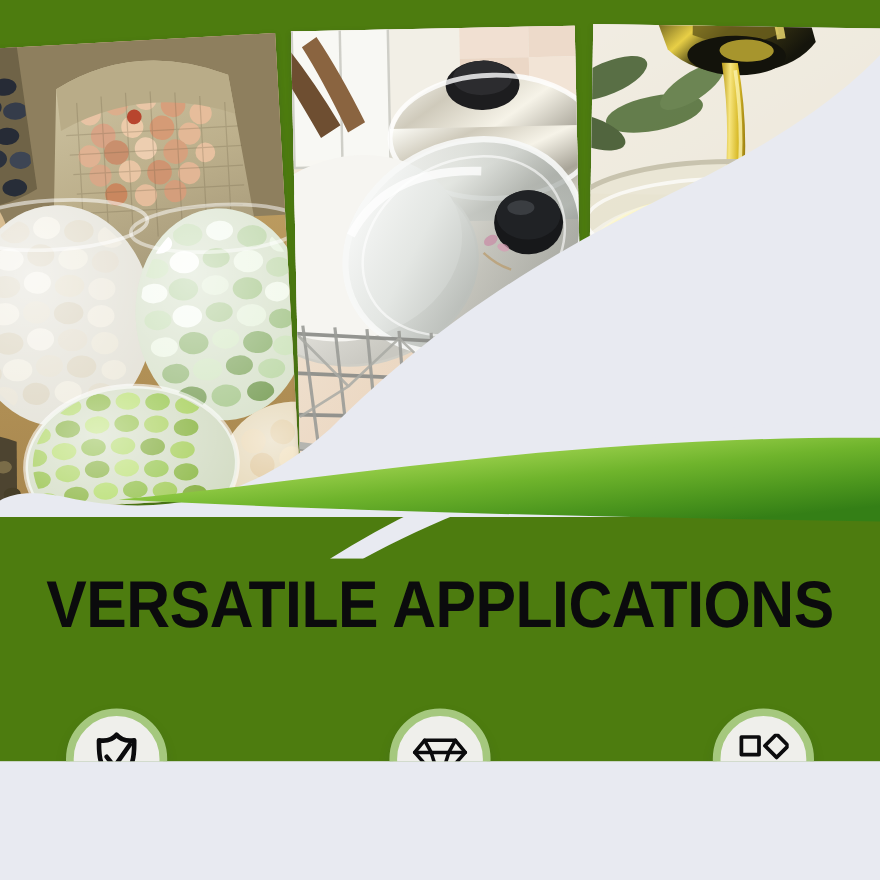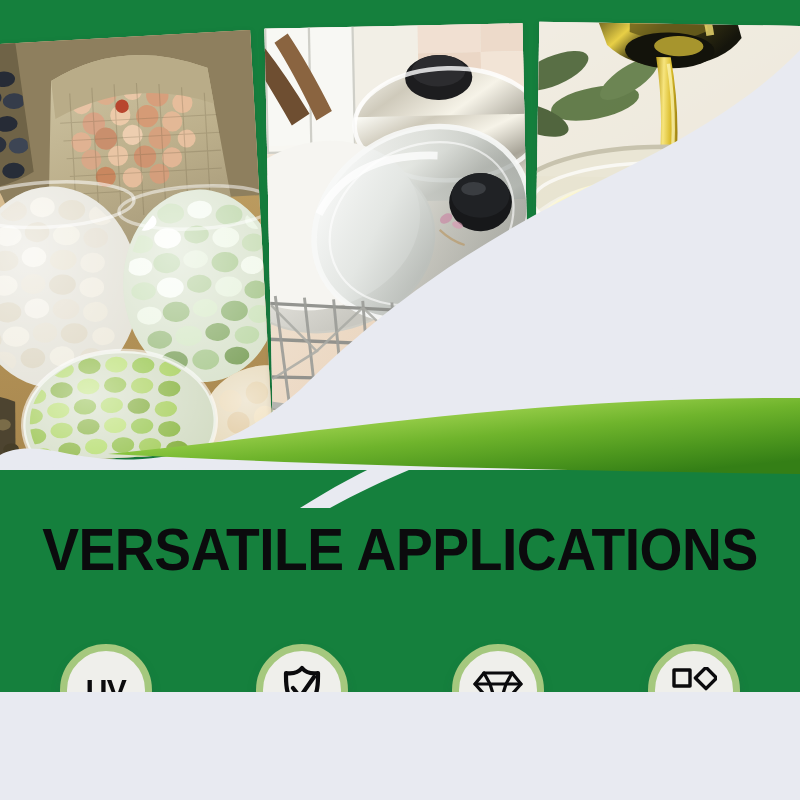--- a/index.html
+++ b/index.html
@@ -11,21 +11,21 @@
     height: 800px;
     overflow: hidden;
     background: #e8eaf1;
     font-family: "Liberation Sans", sans-serif;
   }
 
   #banner {
     position: relative;
     width: 800px;
     height: 692px;
-    background: #15803d;
+    background: #4d7c0f;
     overflow: hidden;
   }
 
   
   #collage {
     position: absolute;
     left: 0; top: 0;
     width: 800px;
     height: 470px;
     overflow: hidden;
@@ -653,23 +653,20 @@
 
     <path d="M108 76 C 300 58, 520 18, 800 20
              L800 96
              C 520 92, 300 86, 108 76 Z" fill="url(#swooshGrad)"></path>
   </svg>
 
   <div id="headline">VERSATILE APPLICATIONS</div>
 
   <div id="icon-row">
 
-    <div class="icon-badge">
-      <span class="glyph-text">UV</span>
-    </div>
 
     <div class="icon-badge">
       <svg width="46" height="50" viewBox="0 0 46 50">
         <path d="M23 3 c4 5 9 6 16 5 c0 14 1 24 -16 39 C6 32 7 22 7 8 c7 1 12 0 16 -5 z" fill="none" stroke="#0b0b0d" stroke-width="4.2" stroke-linejoin="round" stroke-linecap="round"></path>
         <path d="M14 23 L21 32 L35 12" fill="none" stroke="#0b0b0d" stroke-width="4.2" stroke-linecap="round" stroke-linejoin="round"></path>
       </svg>
     </div>
 
     <div class="icon-badge">
       <svg width="50" height="46" viewBox="0 0 50 46">

